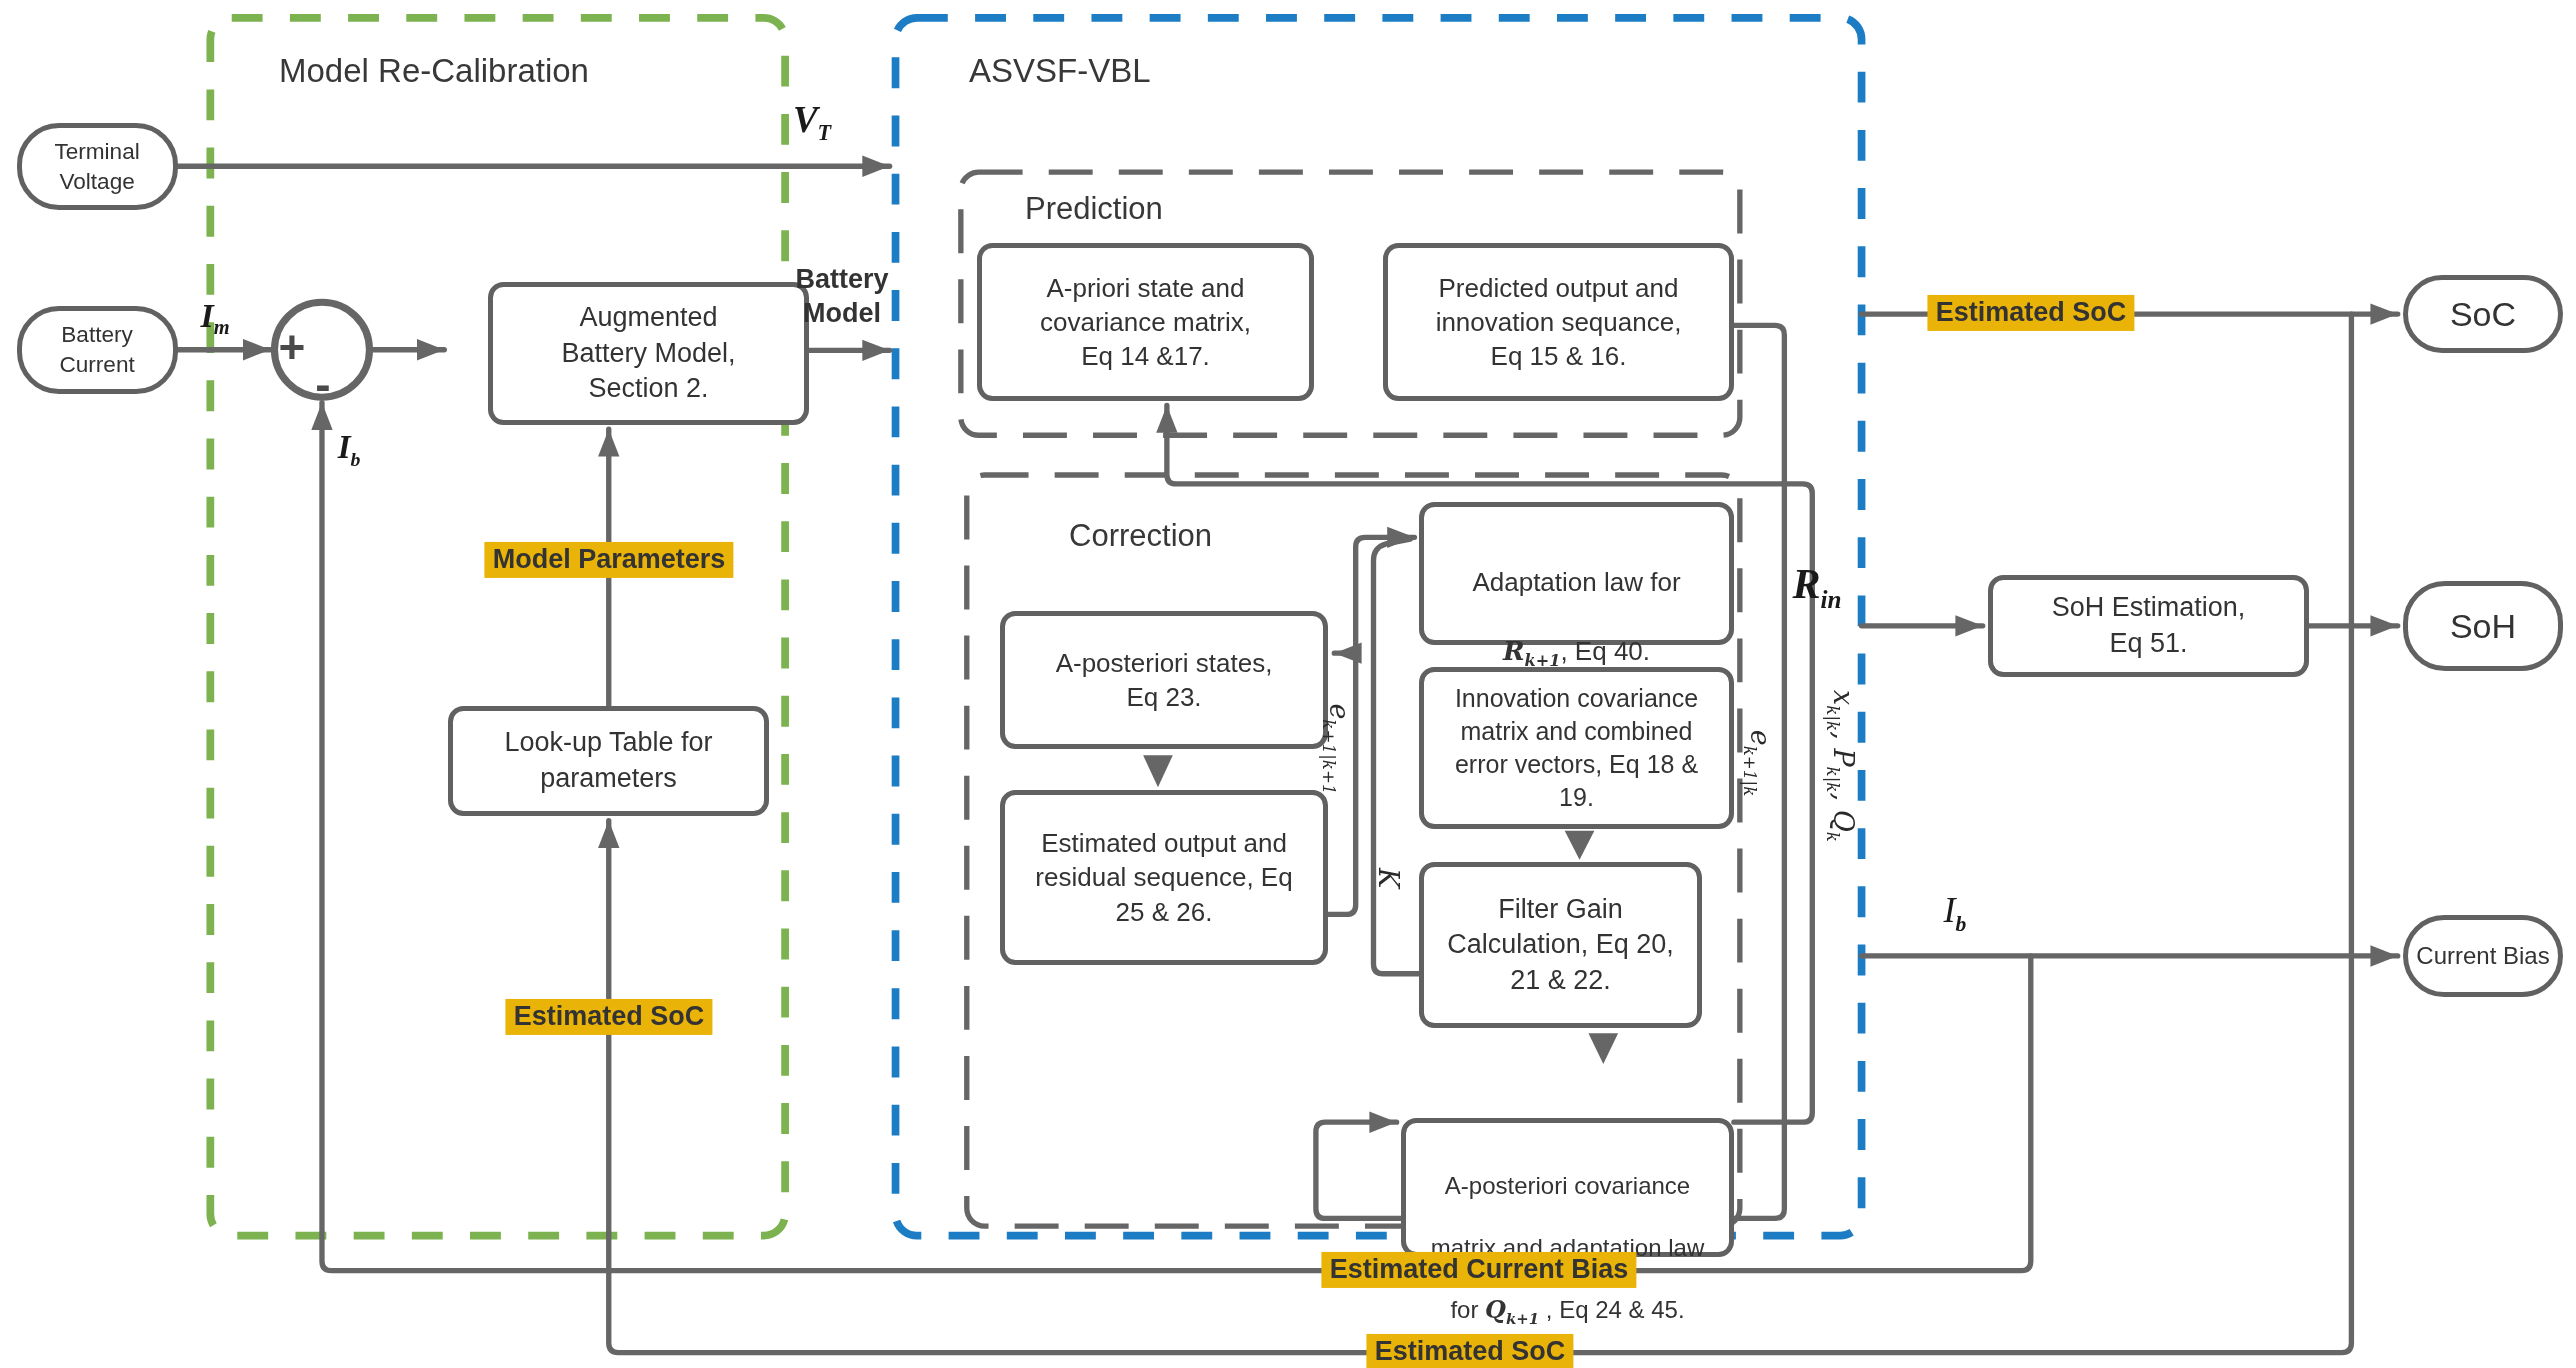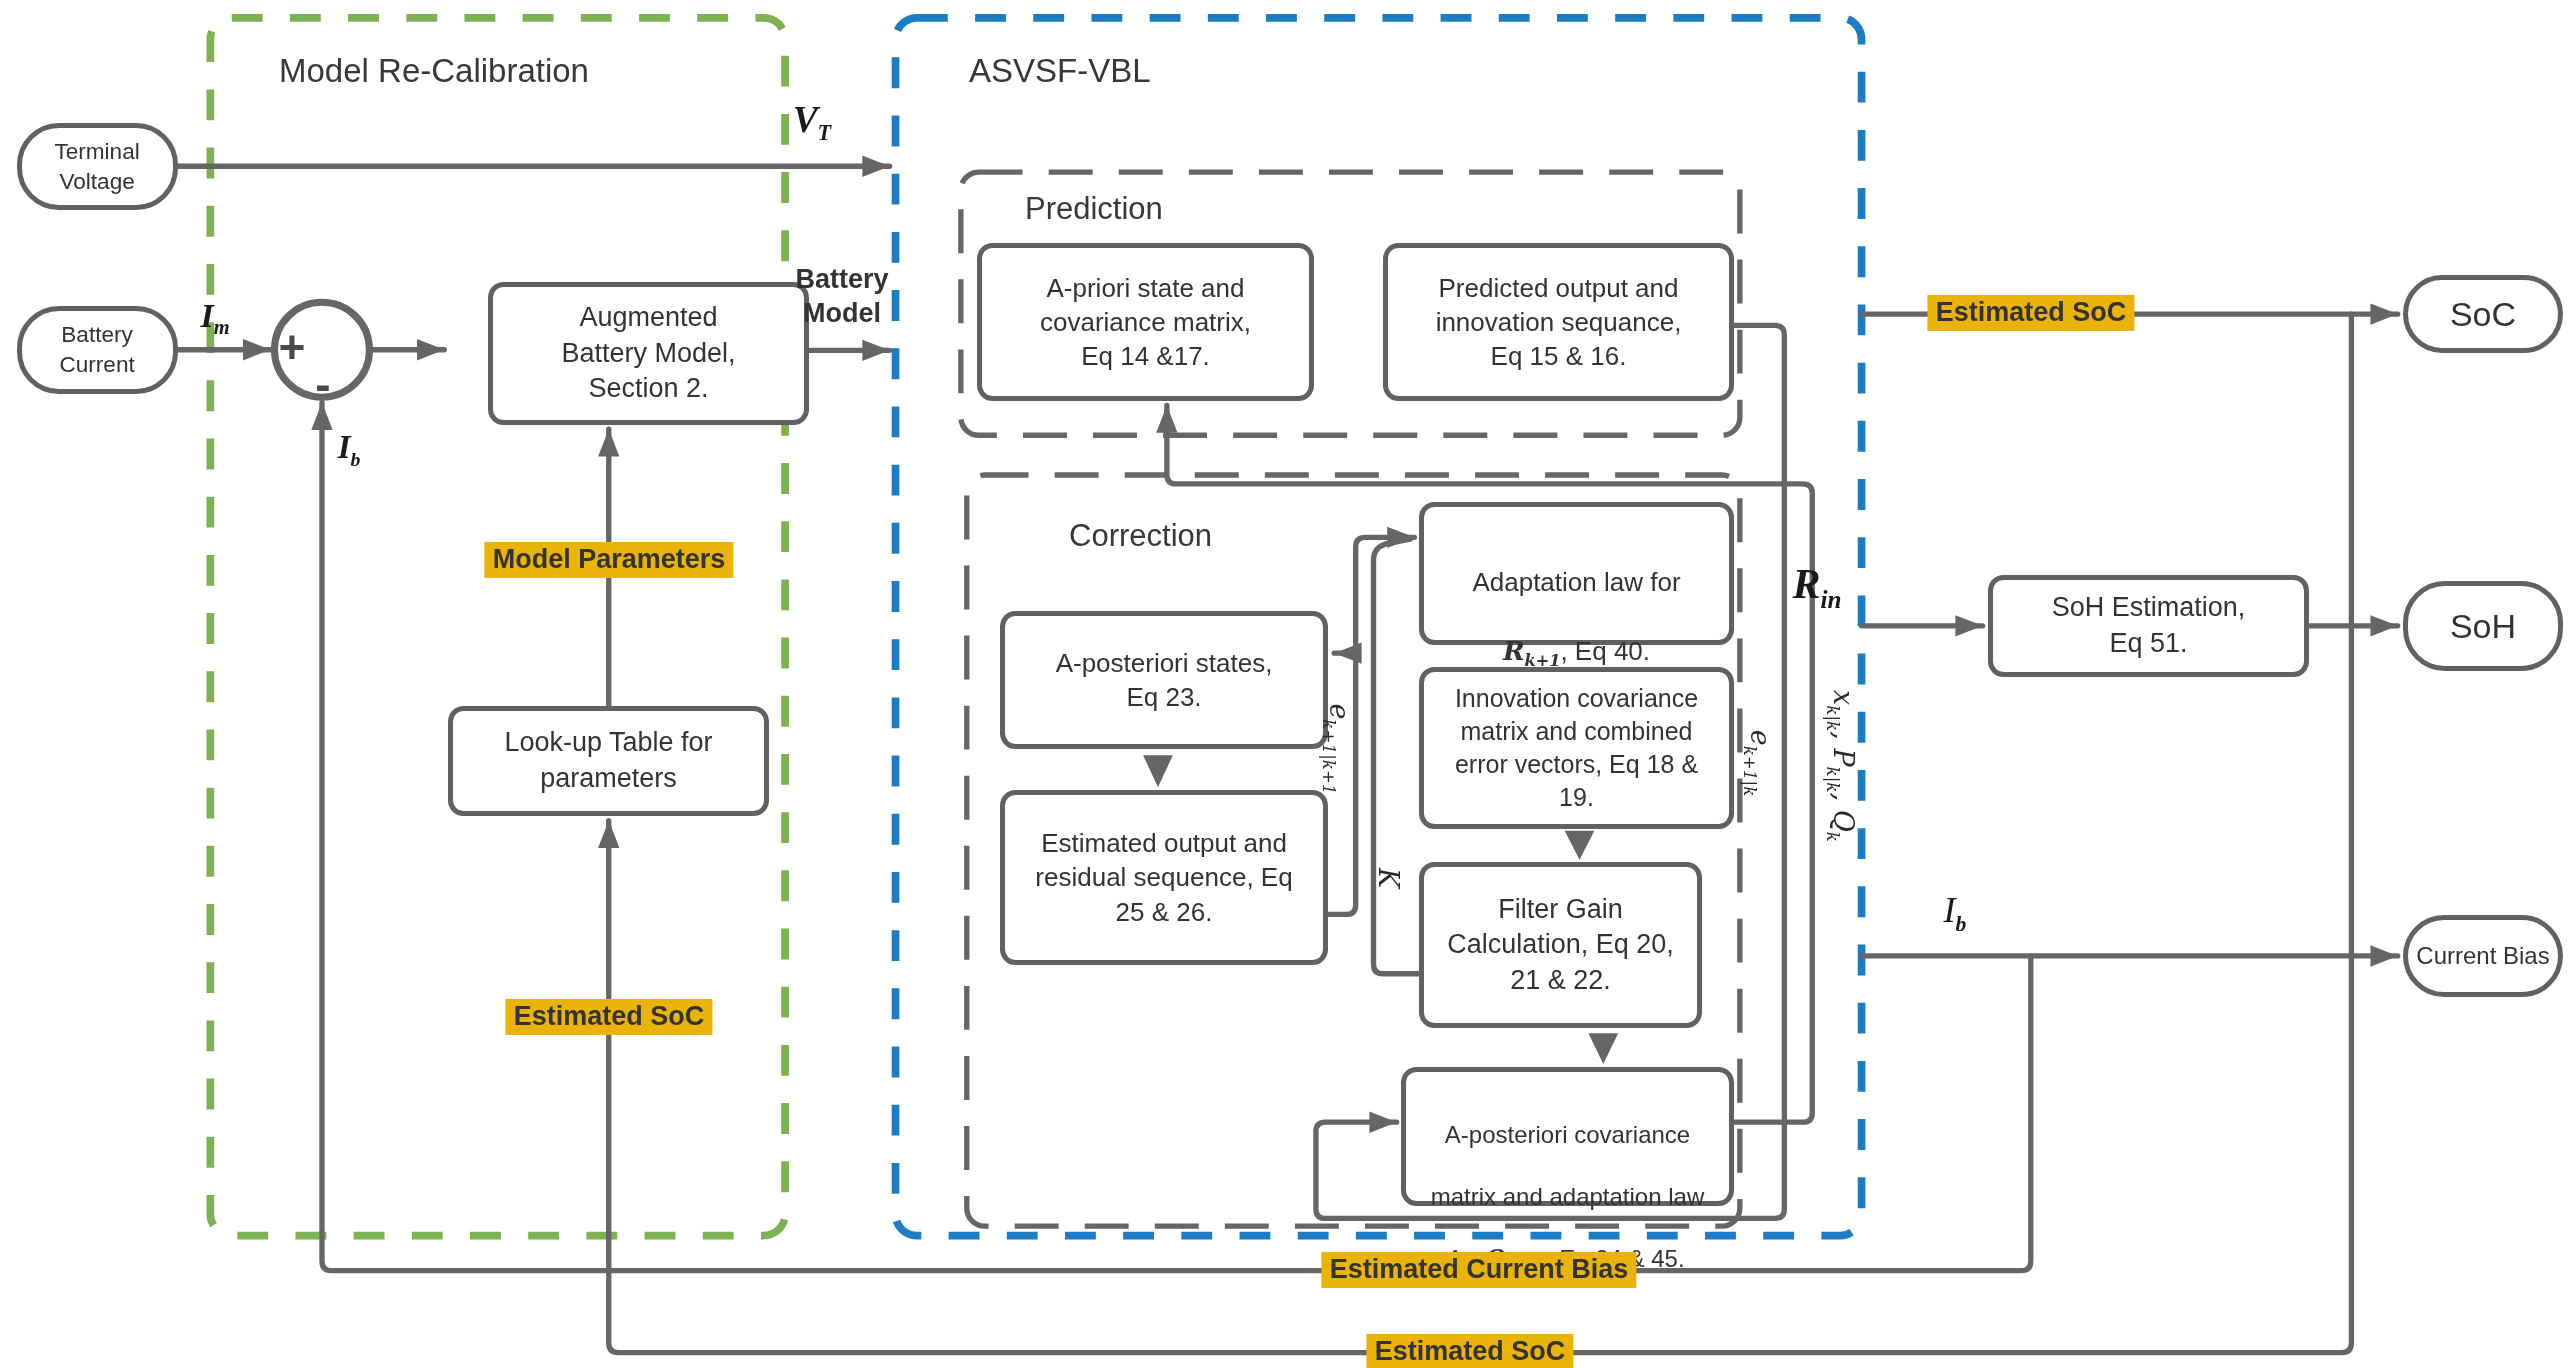--- a/index.html
+++ b/index.html
@@ -107,21 +107,21 @@
 matrix and combined
 error vectors, Eq 18 &amp;
 19.</div>
   <div class="box" style="left:1000px;top:790px;width:328px;height:175px;font-size:26px;">Estimated output and
 residual sequence, Eq
 25 &amp; 26.</div>
   <div class="box" style="left:1419px;top:862px;width:283px;height:166px;font-size:27px;">Filter Gain
 Calculation, Eq 20,
 21 &amp; 22.</div>
 
-  <div class="box qfont" style="left:1401px;top:1067px;width:333px;height:139px;">
+  <div class="box qfont" style="left:1401px;top:1118px;width:333px;height:139px;">
     <span>A-posteriori covariance</span><br>
     <span>matrix and adaptation law</span><br>
     <span>for </span><span class="inline-math"><span>Q</span><sub>k+1</sub></span><span> , Eq 24 &amp; 45.</span>
   </div>
 
   <div class="box" style="left:1988px;top:575px;width:321px;height:102px;font-size:27px;">SoH Estimation,
 Eq 51.</div>
 
   <div class="sign" style="left:292px;top:347px;">+</div>
   <div class="sign" style="left:323px;top:384px;">-</div>

